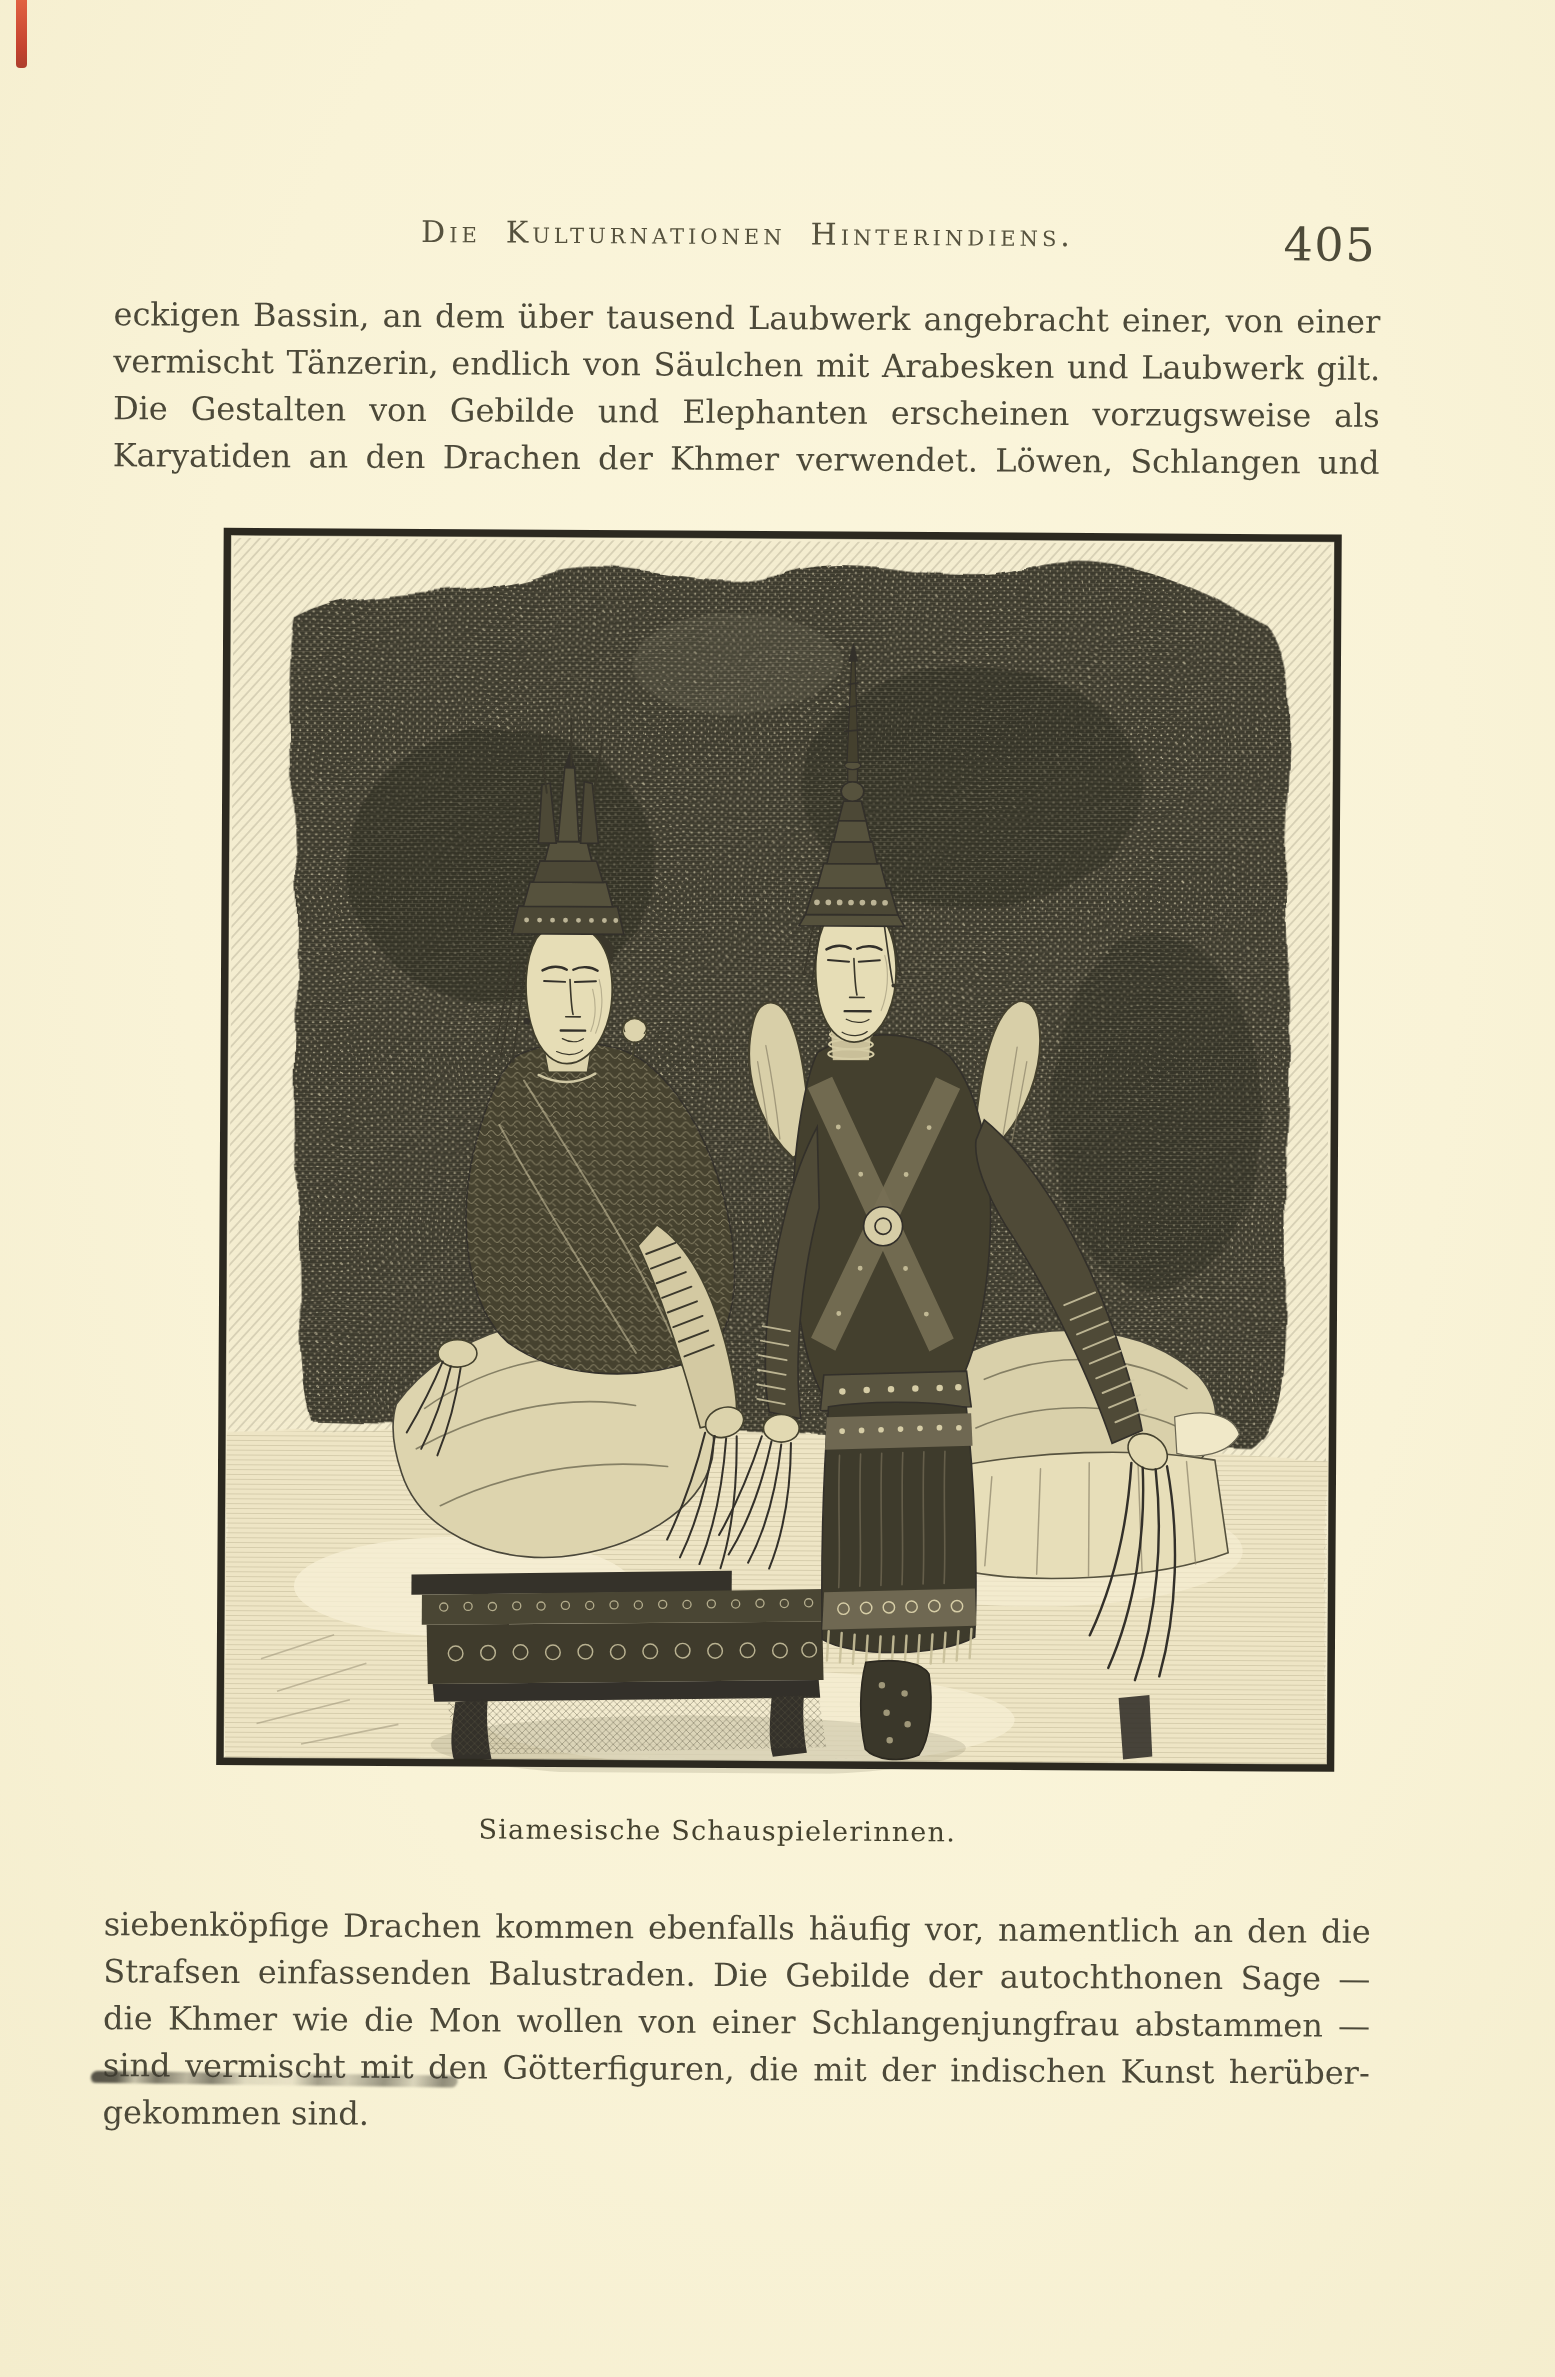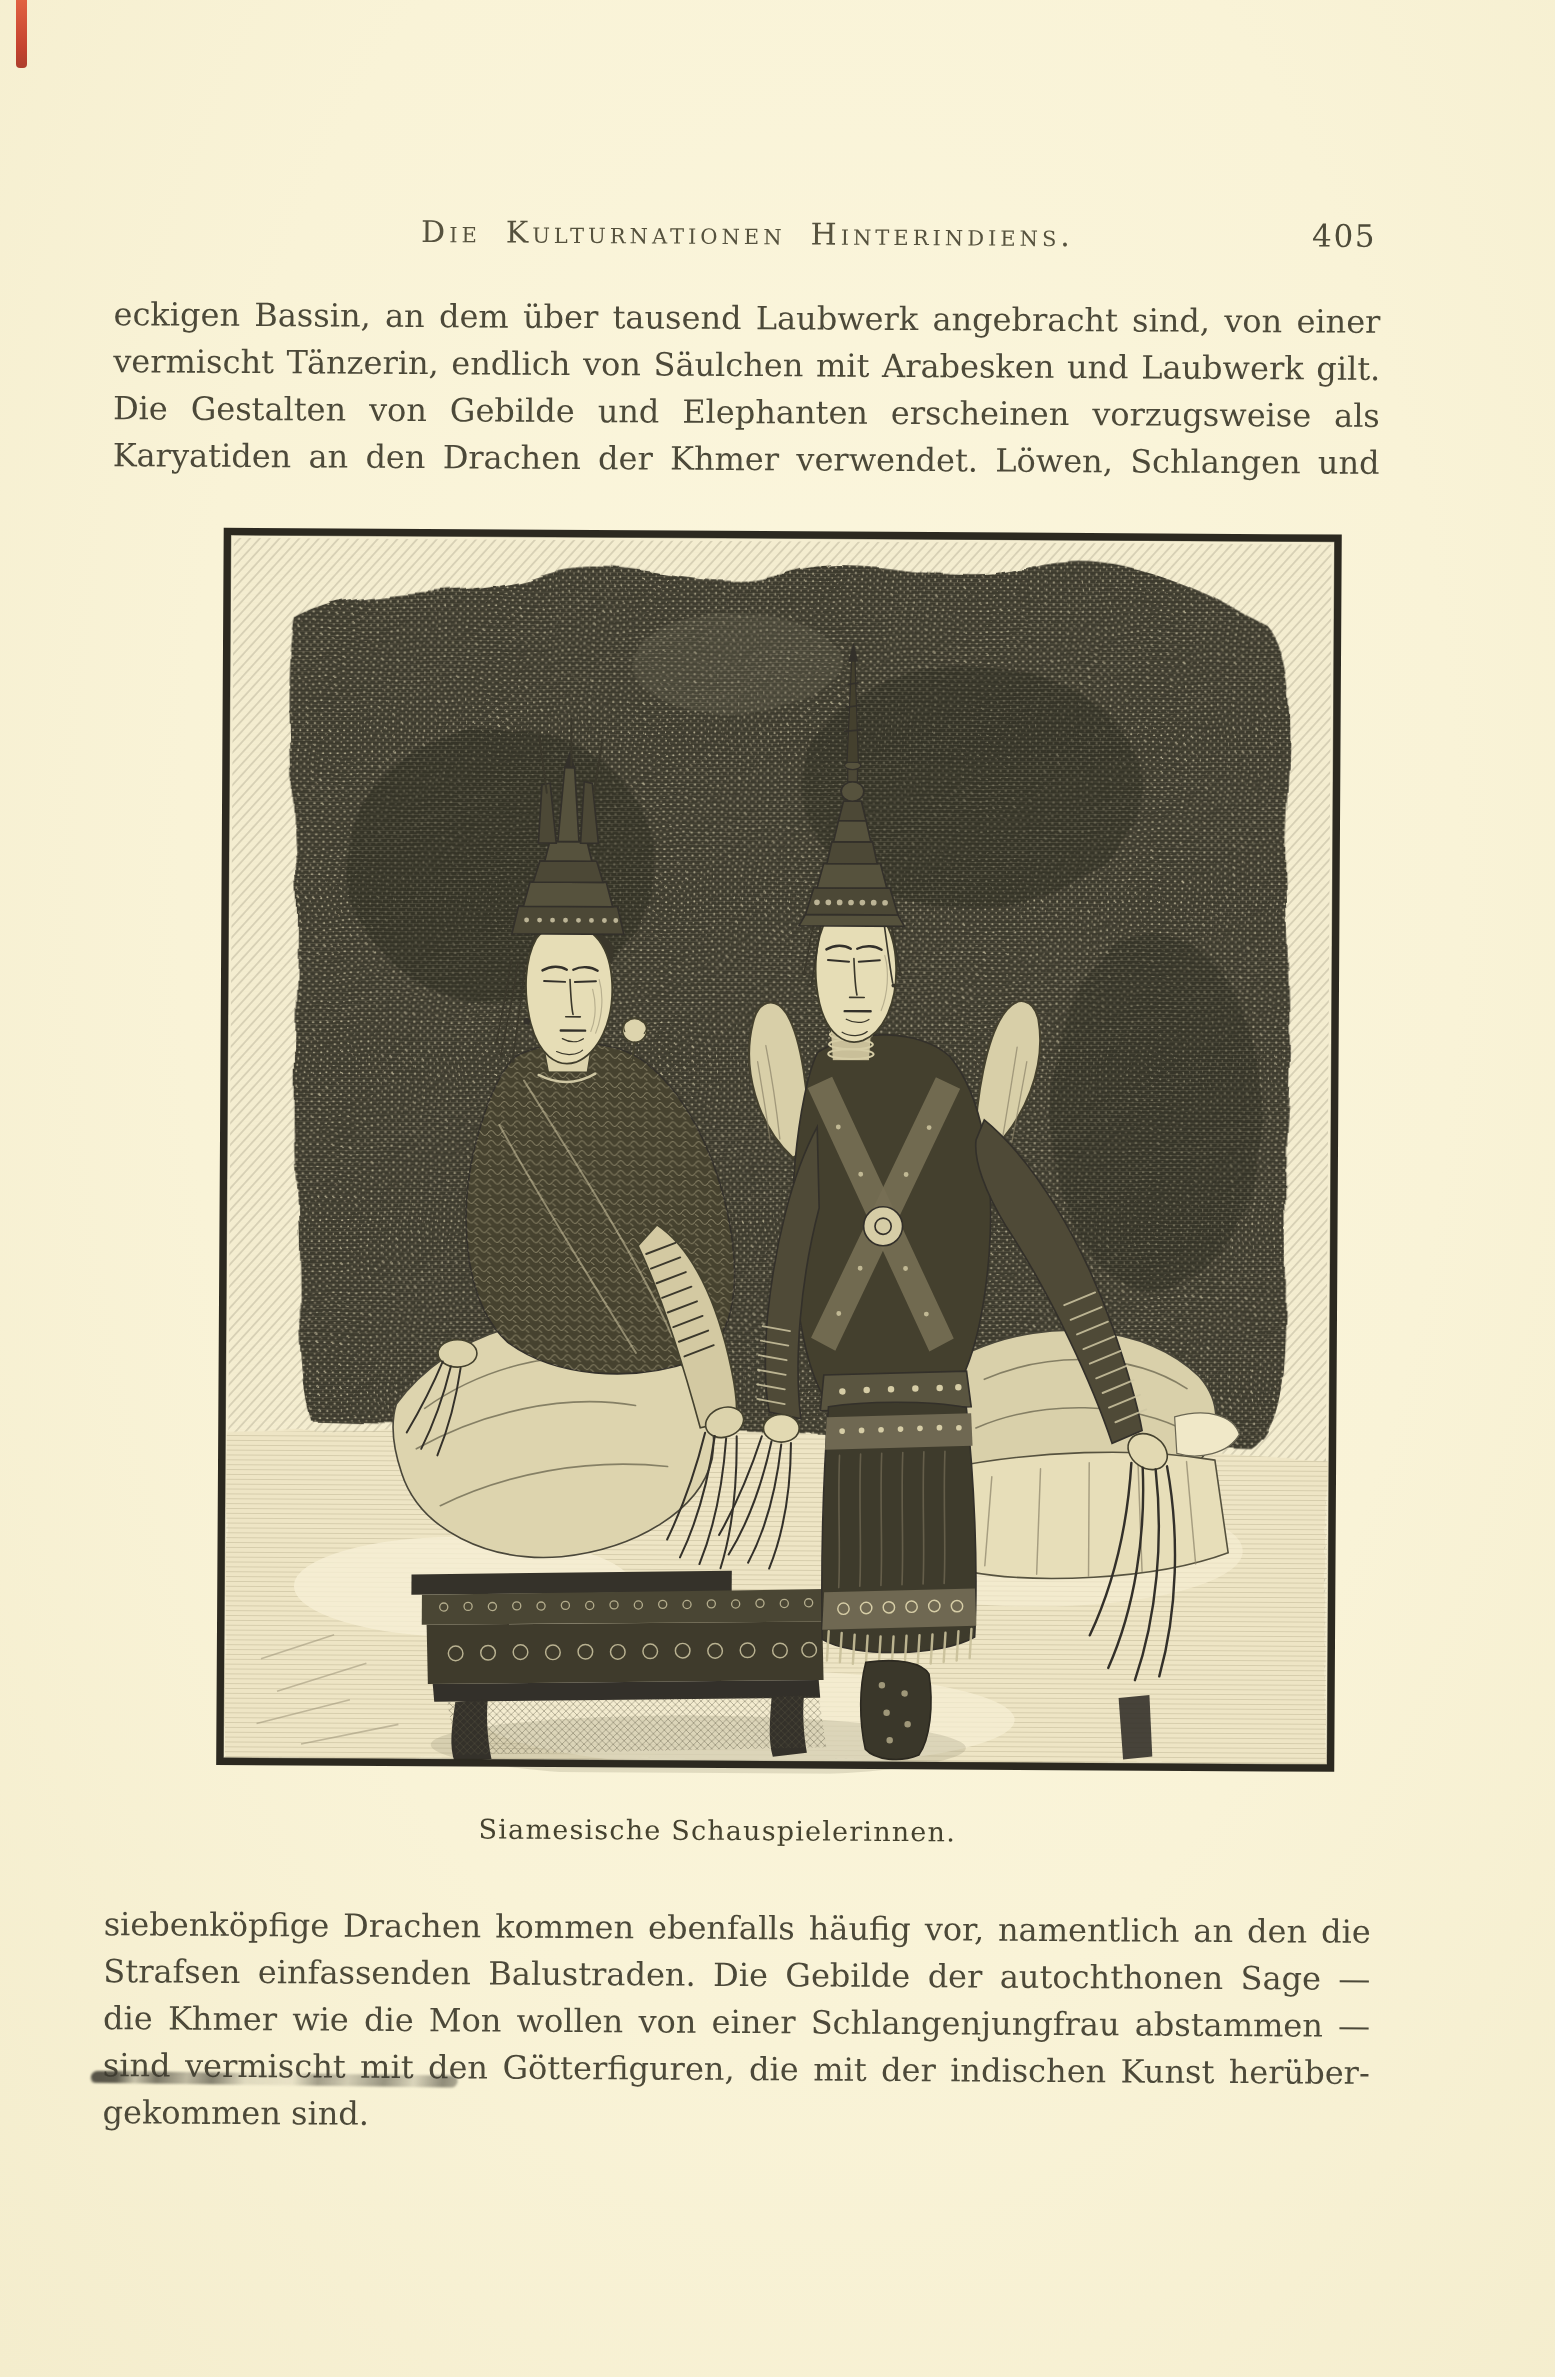--- a/index.html
+++ b/index.html
@@ -23,21 +23,21 @@
   }
   .running-head{
     position:absolute;left:114px;top:213px;width:1267px;height:42px;
   }
   .head-title{
     position:absolute;left:0;top:0;width:100%;text-align:center;
     font-variant:small-caps;font-size:30px;letter-spacing:4px;word-spacing:11.4px;
     color:#56523e;
   }
   .page-number{
-    position:absolute;right:4.9px;top:-1.6px;font-size:31px;color:#4e4b39;letter-spacing:1.6px;
+    position:absolute;right:4.9px;top:-1.6px;font-size:46px;color:#4e4b39;letter-spacing:1.6px;
   }
   .para{
     position:absolute;left:114px;width:1267px;color:#4c4939;
     font-size:32px;
   }
   .para-top{top:292px;}
   .para-bottom{top:1902px;}
   .jline{display:flex;justify-content:space-between;height:47px;line-height:47px;white-space:nowrap;}
   .line-left{display:block;height:47px;line-height:47px;text-align:left;}
   .figure-wrap{
@@ -77,21 +77,21 @@
     <div class="para para-top">
       <div class="jline">
           <span>eckigen</span>
           <span>Bassin,</span>
           <span>an</span>
           <span>dem</span>
           <span>über</span>
           <span>tausend</span>
           <span>Laubwerk</span>
           <span>angebracht</span>
-          <span>sind,</span>
+          <span>einer,</span>
           <span>von</span>
           <span>einer</span>
         </div>
       <div class="jline">
           <span>vermischt</span>
           <span>Tänzerin,</span>
           <span>endlich</span>
           <span>von</span>
           <span>Säulchen</span>
           <span>mit</span>

